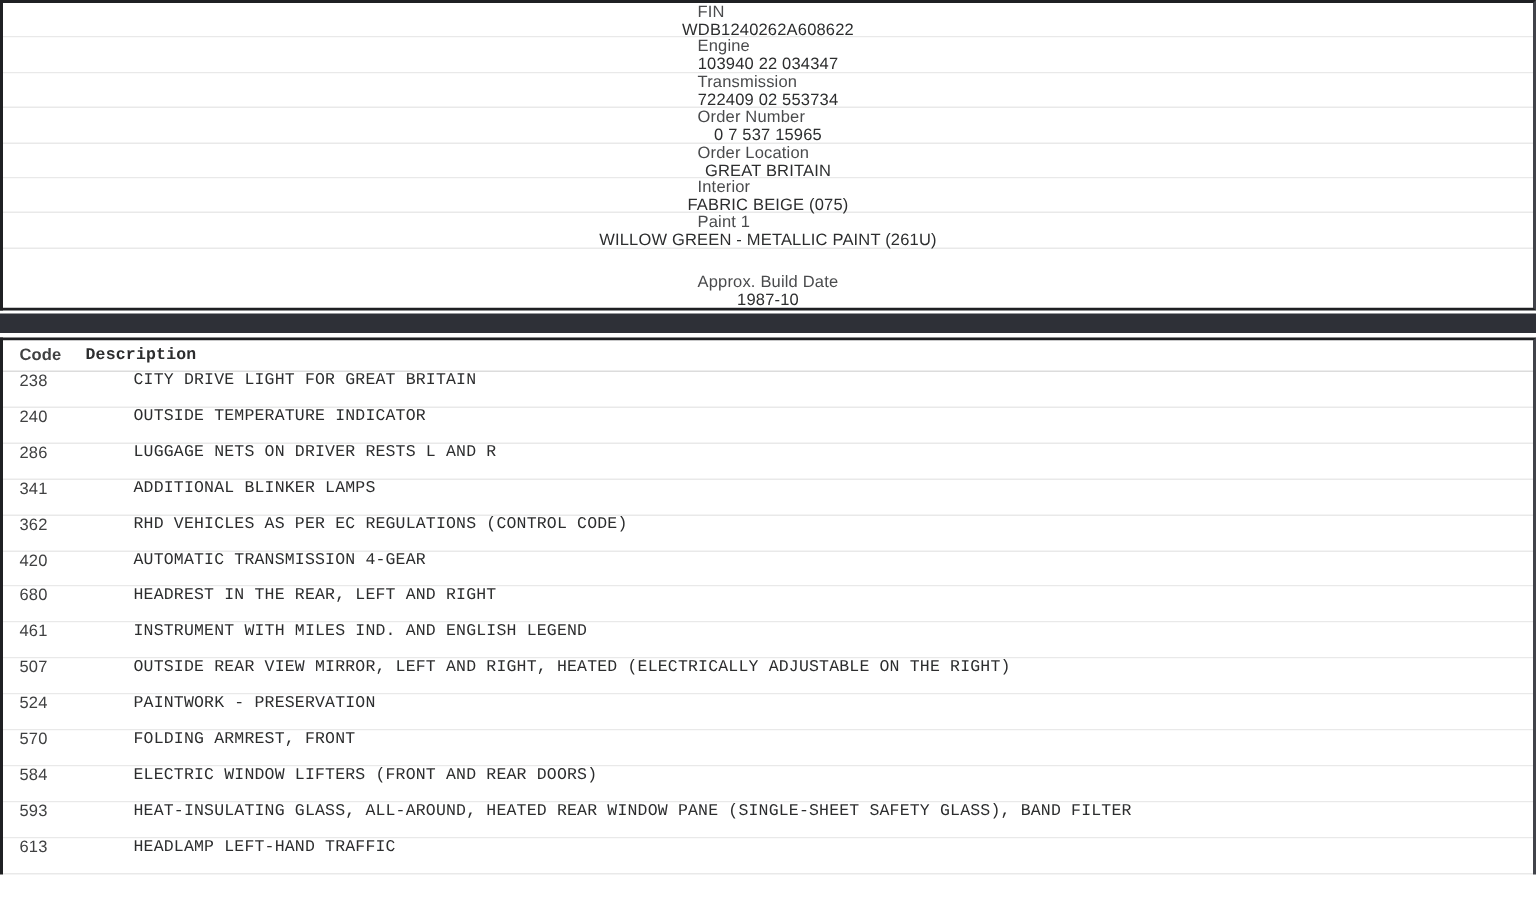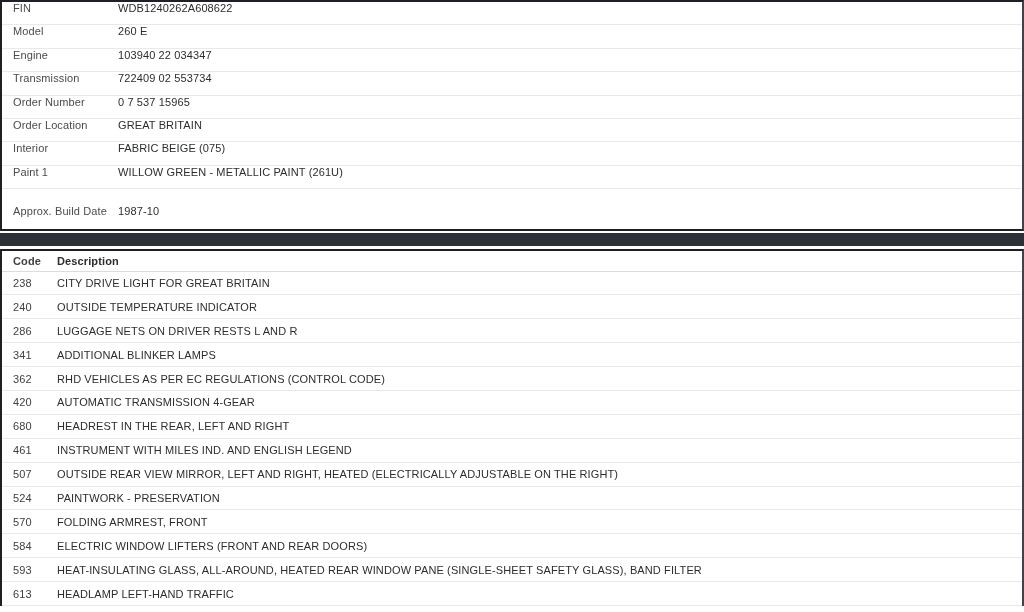--- a/index.html
+++ b/index.html
@@ -9,24 +9,25 @@
     font-size: 11px; letter-spacing: 0.12px;
   }
   .info-table {
     box-sizing: border-box;
     border-top: 2px solid var(--border-dark, #1f2023);
     border-left: 2px solid var(--border-dark, #1f2023);
     border-right: 2px solid var(--border-right, #41434a);
     border-bottom: 2px solid var(--border-dark, #1f2023);
   }
   .info-row {
-    display: flex; align-items: flex-start; height: 23.4px;
+    display: flex; align-items: center; height: 23.4px;
     box-sizing: border-box;
     border-bottom: 1px solid var(--row-separator, #e9e9e9);
     background: #ffffff;
+    flex-direction: column;
   }
   .info-row:last-child { border-bottom: none; margin-top: 16px; }
   .info-label {
     flex: 0 0 auto; width: 105px; padding-left: 11px;
     color: var(--label-text, #4a4b4d);
   }
   .info-value { flex: 1; color: var(--value-text, #2c2d2e); }
 
   .divider-band {
     height: 13px; margin: 2px 0 3px 0;
@@ -39,44 +40,41 @@
     border-left: 2px solid var(--border-dark, #1f2023);
     border-right: 2px solid var(--border-right, #41434a);
   }
   .codes-header {
     display: flex; align-items: center; height: 21px;
     box-sizing: border-box;
     border-bottom: 1px solid var(--header-separator, #dcdcdc);
     font-weight: bold; color: #3e3f42; background: #ffffff;
   }
   .code-row {
-    display: flex; align-items: center; height: 23.9px;
+    display: flex; align-items: flex-start; height: 23.9px;
     box-sizing: border-box;
     border-bottom: 1px solid var(--row-separator, #e9e9e9);
     background: #ffffff;
+    gap: 32px;
   }
   .code-cell {
     flex: 0 0 auto; width: 44px; padding-left: 11px;
     color: #404142;
   }
-  .desc-cell { flex: 1; color: var(--value-text, #2c2d2e); }
+  .desc-cell { flex: 1; color: var(--value-text, #2c2d2e); font-family: Liberation Mono, monospace; }
 </style>
 </head>
 <body>
 
 <div class="page">
 
   <div class="info-table">
     <div class="info-row">
       <div class="info-label">FIN</div>
       <div class="info-value">WDB1240262A608622</div>
-    </div>
-    <div class="info-row">
-      <div class="info-label">Model</div>
-      <div class="info-value">260 E</div>
     </div>
     <div class="info-row">
       <div class="info-label">Engine</div>
       <div class="info-value">103940 22 034347</div>
     </div>
     <div class="info-row">
       <div class="info-label">Transmission</div>
       <div class="info-value">722409 02 553734</div>
     </div>
     <div class="info-row">

